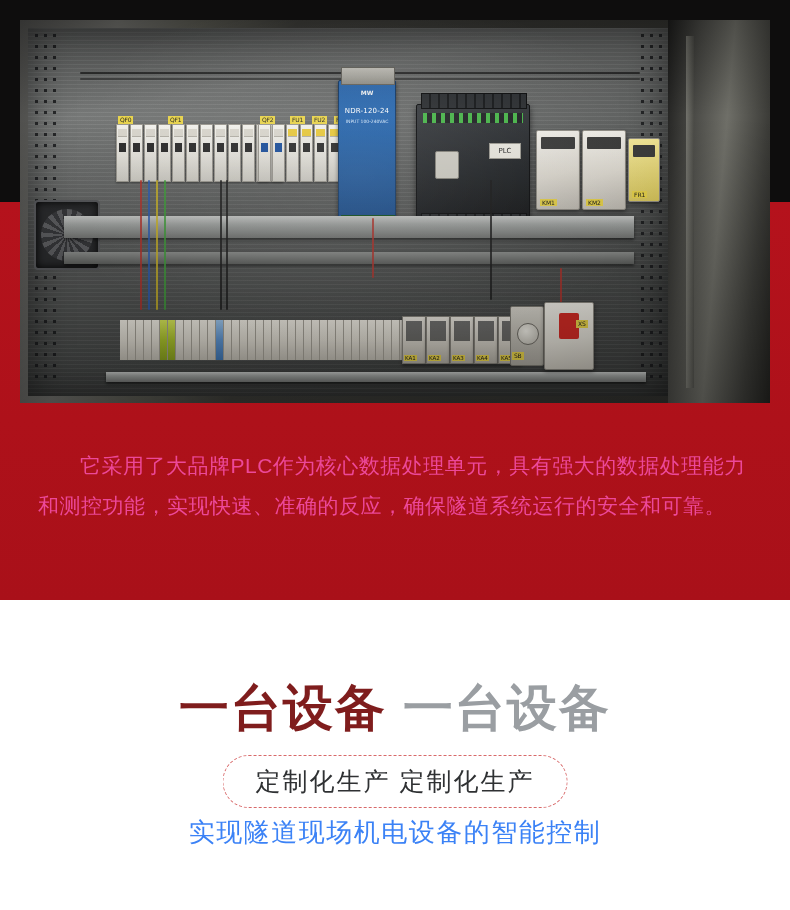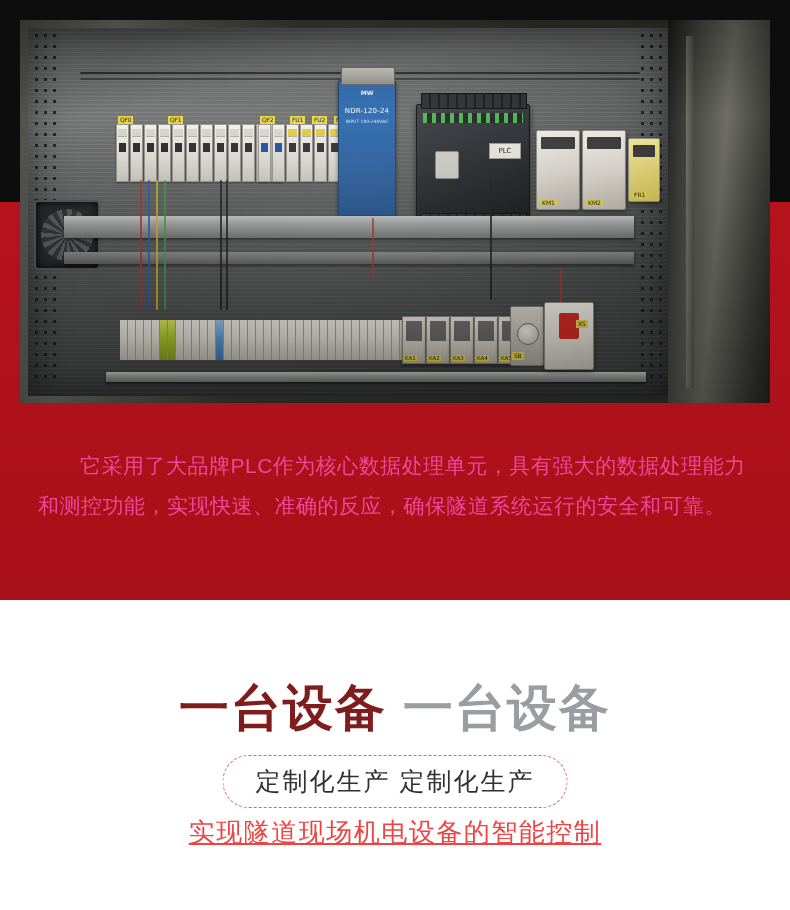--- a/index.html
+++ b/index.html
@@ -455,24 +455,23 @@
     letter-spacing: 2px;
     white-space: nowrap;
     font-family: "Liberation Sans", "DejaVu Sans", sans-serif;
   }
   .subline {
     position: absolute;
     left: 0; right: 0;
     top: 215px;
     text-align: center;
     font-size: 26px;
-    color: #ef4444;
+    color: #3b82f6;
     letter-spacing: 1.5px;
     font-family: "Liberation Sans", "DejaVu Sans", sans-serif;
-    text-decoration: underline;
   }
 </style>
 </head>
 <body>
 
 <section class="hero">
   <div class="hero-black"></div>
   <div class="hero-red"></div>
 
   <figure class="photo" style="margin:0;">

